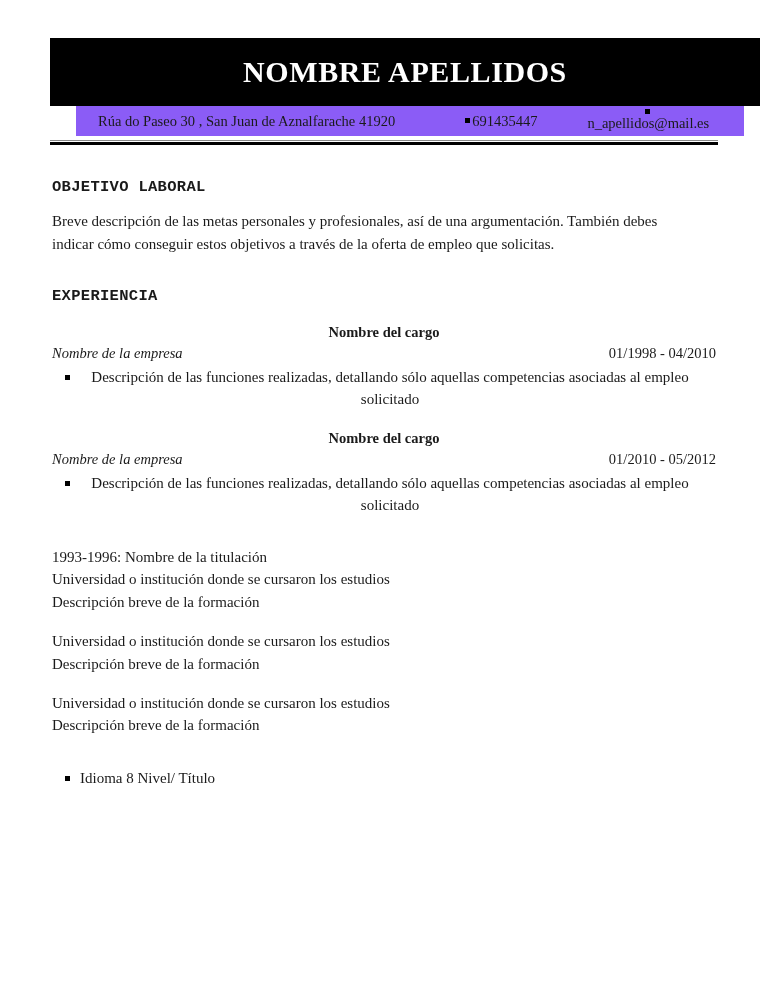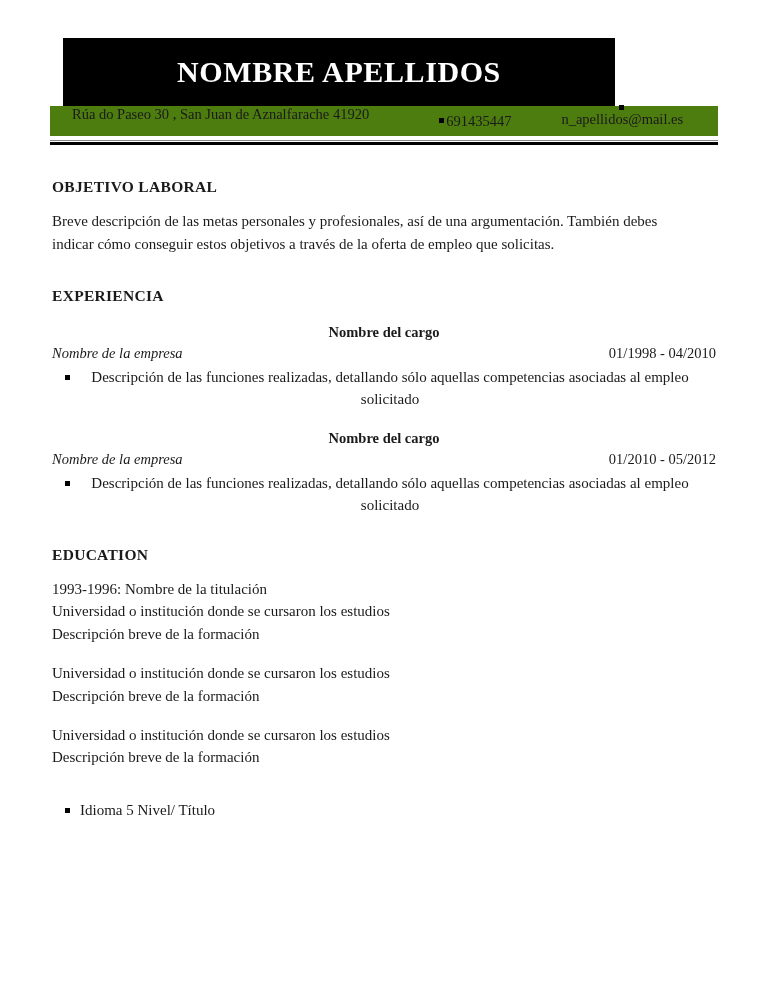--- a/index.html
+++ b/index.html
@@ -24,42 +24,43 @@
 
   
   .header-block {
     position: absolute;
     left: 50px;
     top: 38px;
     width: 668px;
   }
   .name-bar {
     background: #000000;
-    width: 552px;
+    width: 710px;
     height: 68px;
     display: flex;
     align-items: center;
     justify-content: center;
-    margin-left: 13px;
   }
   .name-bar .name-text {
     color: #ffffff;
     font-size: 30px;
     font-weight: bold;
     letter-spacing: 0.6px;
     font-family: "Liberation Serif", "DejaVu Serif", serif;
     line-height: 1;
   }
   .contact-bar {
-    background: #4d7c0f;
+    background: #8b5cf6;
     width: 668px;
     height: 30px;
     display: flex;
+    align-items: center;
     box-sizing: border-box;
     padding: 0 18px 0 22px;
+    margin-left: 26px;
   }
   .contact-address {
     font-size: 14.5px;
     white-space: nowrap;
   }
   .contact-item {
     font-size: 14.5px;
     white-space: nowrap;
     display: inline-flex;
     align-items: center;
@@ -104,21 +105,21 @@
     left: 52px;
     top: 178px;
     width: 664px;
   }
 
   h2.section-title {
     font-size: 15.5px;
     font-weight: bold;
     margin: 0;
     letter-spacing: 0.3px;
-    font-family: Liberation Serif, serif;
+    font-family: Liberation Mono, monospace;
   }
 
   .para {
     font-size: 15px;
     line-height: 1.52;
     margin: 0;
   }
 
   .sec-objective { margin-bottom: 0; }
   .objective-text { margin-top: 14px; width: 648px; }
@@ -251,39 +252,38 @@
           <span class="job-company">Nombre de la empresa</span>
           <span class="job-dates">01/2010 - 05/2012</span>
         </div>
         <ul class="bullets">
           <li>Descripción de las funciones realizadas, detallando sólo aquellas competencias asociadas al empleo solicitado</li>
         </ul>
       </div>
     </section>
 
     <section class="sec-education">
-      <h2 class="section-title">EDUCATION</h2>
 
       <div class="edu-block first">
         <div class="edu-line">1993-1996: Nombre de la titulación</div>
         <div class="edu-line">Universidad o institución donde se cursaron los estudios</div>
         <div class="edu-line">Descripción breve de la formación</div>
       </div>
 
       <div class="edu-block">
         <div class="edu-line">Universidad o institución donde se cursaron los estudios</div>
         <div class="edu-line">Descripción breve de la formación</div>
       </div>
 
       <div class="edu-block">
         <div class="edu-line">Universidad o institución donde se cursaron los estudios</div>
         <div class="edu-line">Descripción breve de la formación</div>
       </div>
     </section>
 
     <section class="sec-languages">
       <ul class="lang-list">
-        <li>Idioma 5 Nivel/ Título</li>
+        <li>Idioma 8 Nivel/ Título</li>
       </ul>
     </section>
 
   </div>
 </div>
 
 </body></html>

